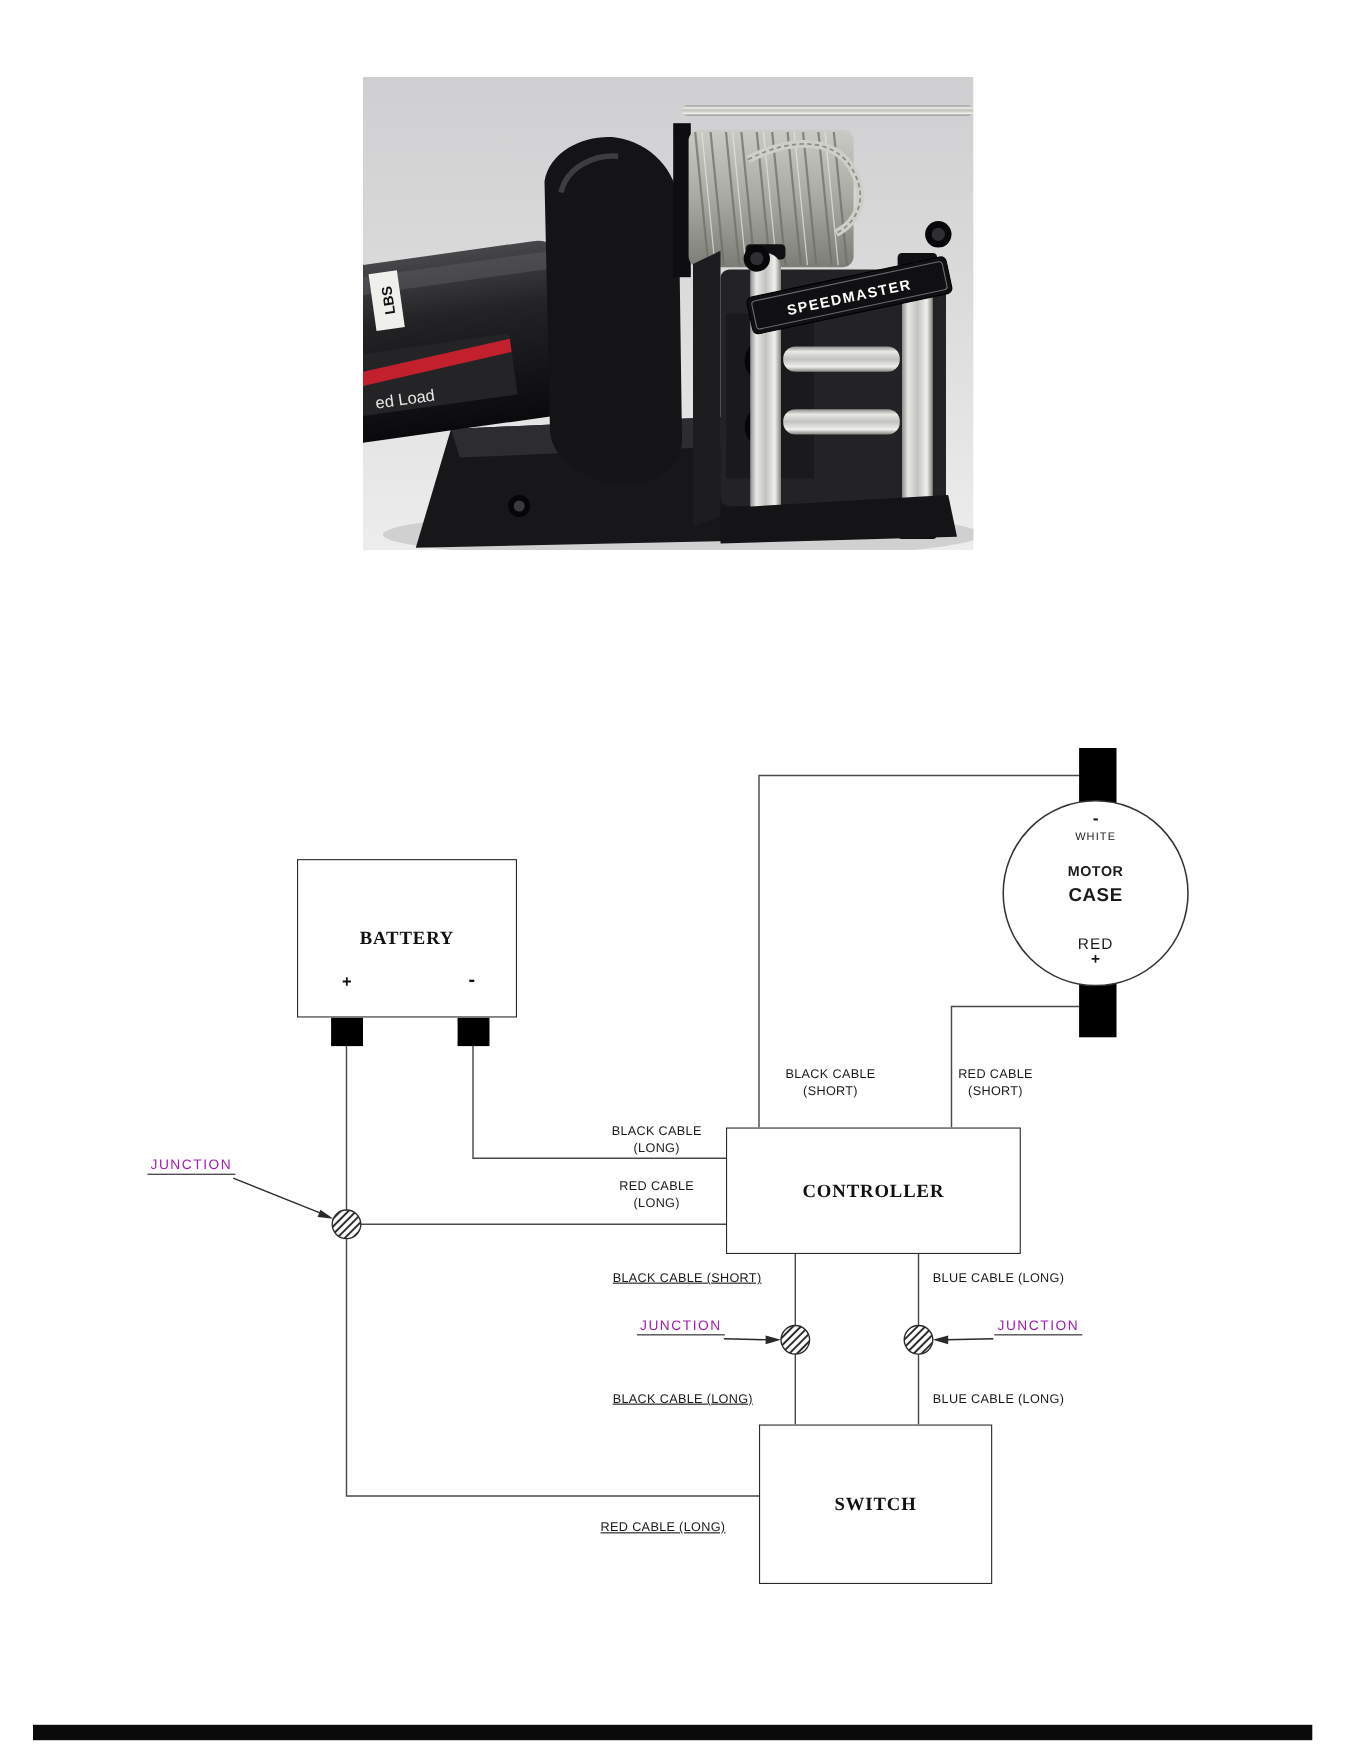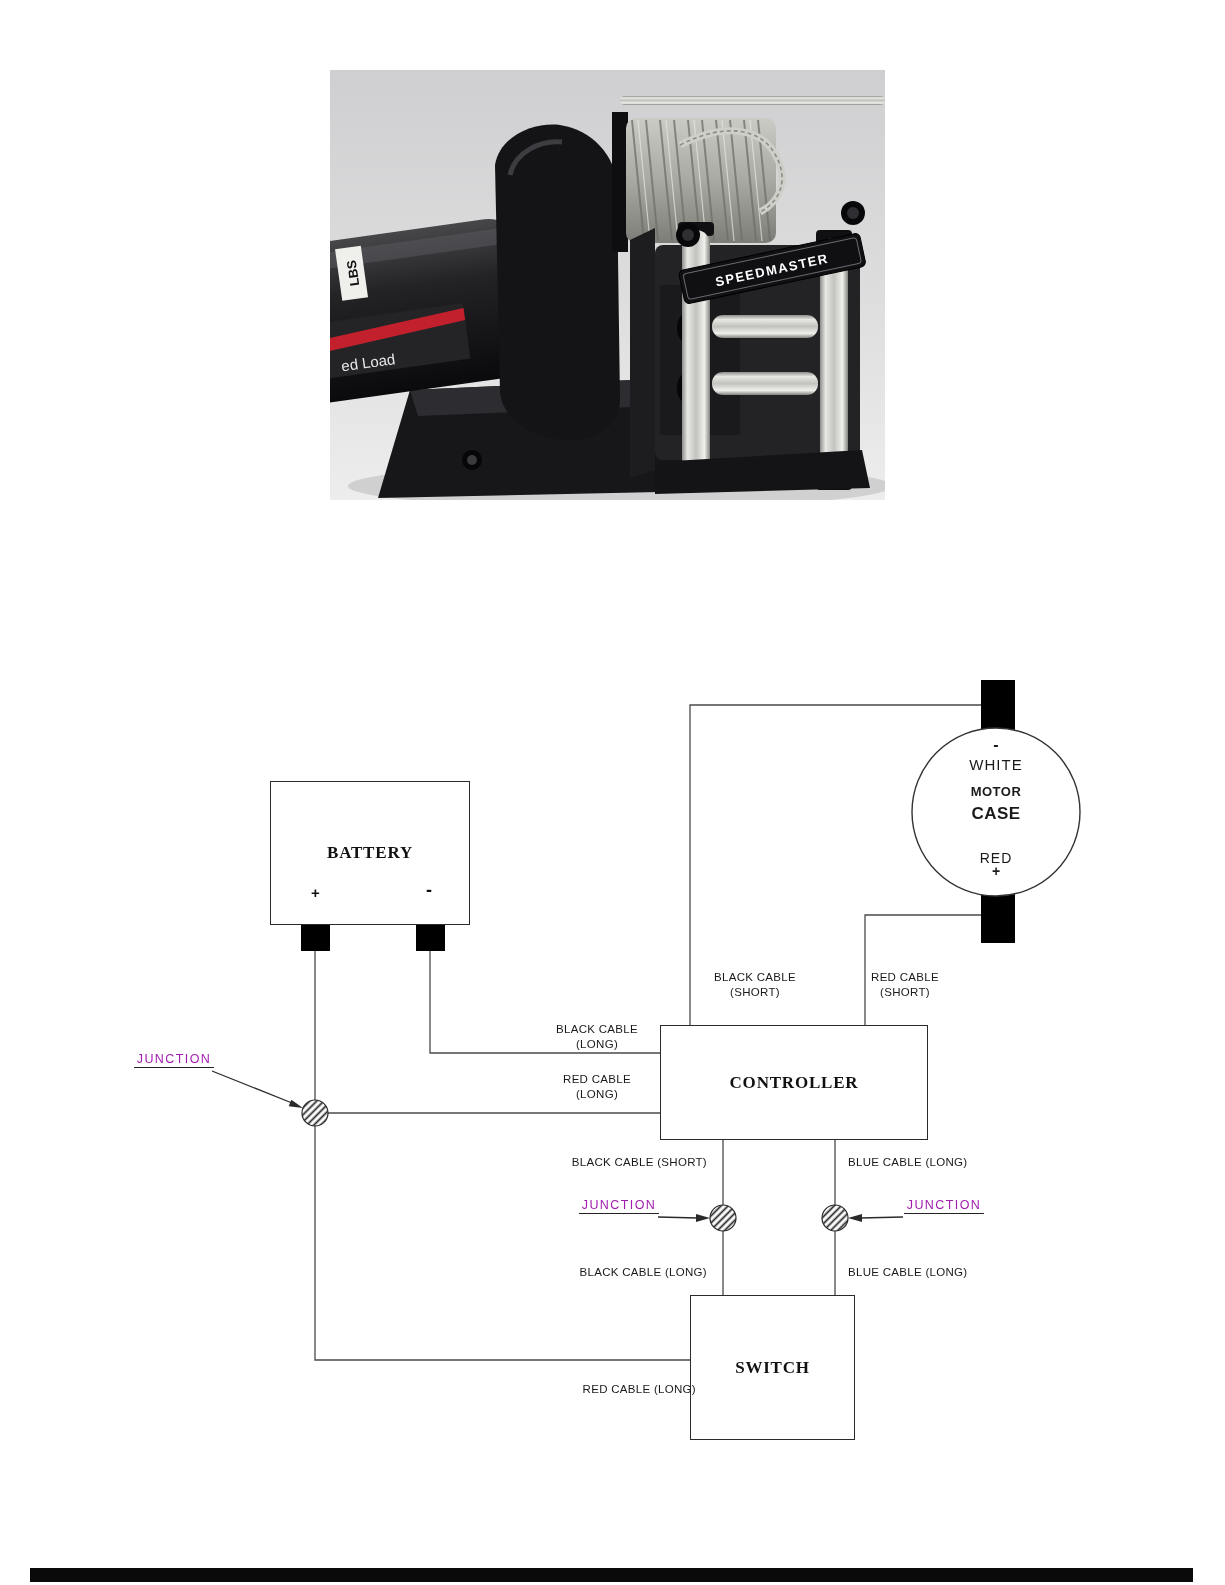--- a/index.html
+++ b/index.html
@@ -14,30 +14,30 @@
     position:absolute; border:1.5px solid #2a2a2a; background:#ffffff;
     display:flex; align-items:center; justify-content:center;
   }
   .box-title { font-weight:bold; font-size:17px; letter-spacing:0.8px; color:#111;font-family:Liberation Serif, serif; }
   .batt-sign { position:absolute; font-weight:bold; color:#111; }
   .cable-label {
     position:absolute; font-size:11.5px; line-height:1.3; letter-spacing:0.3px;
     color:#1a1a1a; text-align:center;
   }
   .cable-label .l { display:block; }
-  .align-r { text-align:right; }
+  .align-r { text-align:left;text-decoration:underline; }
   .align-l { text-align:left; }
   .junction-label {
     position:absolute; font-size:12.5px; letter-spacing:1.4px; color:#a21caf;
     border-bottom:1.3px solid #222; padding-bottom:1px; text-align:center;
   }
   .motor-text { position:absolute; left:912px; top:728px; width:168px; height:168px; }
   .motor-text > div { position:absolute; width:100%; text-align:center; }
   .mt-neg   { top:8px;   font-size:16px; font-weight:bold; }
-  .mt-white { top:28px;  font-size:15px; letter-spacing:1px; }
+  .mt-white { top:28px;  font-size:10px; letter-spacing:1px; }
   .mt-l1    { top:56px;  font-size:13px; font-weight:bold; letter-spacing:0.5px; }
   .mt-l2    { top:76px;  font-size:17px; font-weight:bold; letter-spacing:0.5px; }
   .mt-red   { top:122px; font-size:14px; letter-spacing:1px; }
   .mt-pos   { top:135px; font-size:14px; font-weight:bold; }
   .bottom-bar { position:absolute; left:30px; top:1568px; width:1163px; height:14px; background:#0a0a0a; }
 </style>
 </head>
 <body>
 
 <div class="page">
@@ -201,21 +201,21 @@
   <div class="box" style="left:270px; top:781px; width:200px; height:144px;">
     <span class="box-title">BATTERY</span>
     <span class="batt-sign" style="left:40px; top:102px; font-size:15px;">+</span>
     <span class="batt-sign" style="left:155px; top:98px; font-size:18px;">-</span>
   </div>
 
   <div class="box" style="left:660px; top:1025px; width:268px; height:115px;">
     <span class="box-title">CONTROLLER</span>
   </div>
 
-  <div class="box" style="left:690px; top:1295px; width:165px; height:145px;">
+  <div class="box" style="left:690px; top:1295px; width:212px; height:145px;">
     <span class="box-title">SWITCH</span>
   </div>
 
   <div class="motor-text">
     <div class="mt-neg">-</div>
     <div class="mt-white">WHITE</div>
     <div class="mt-l1">MOTOR</div>
     <div class="mt-l2">CASE</div>
     <div class="mt-red">RED</div>
     <div class="mt-pos">+</div>

